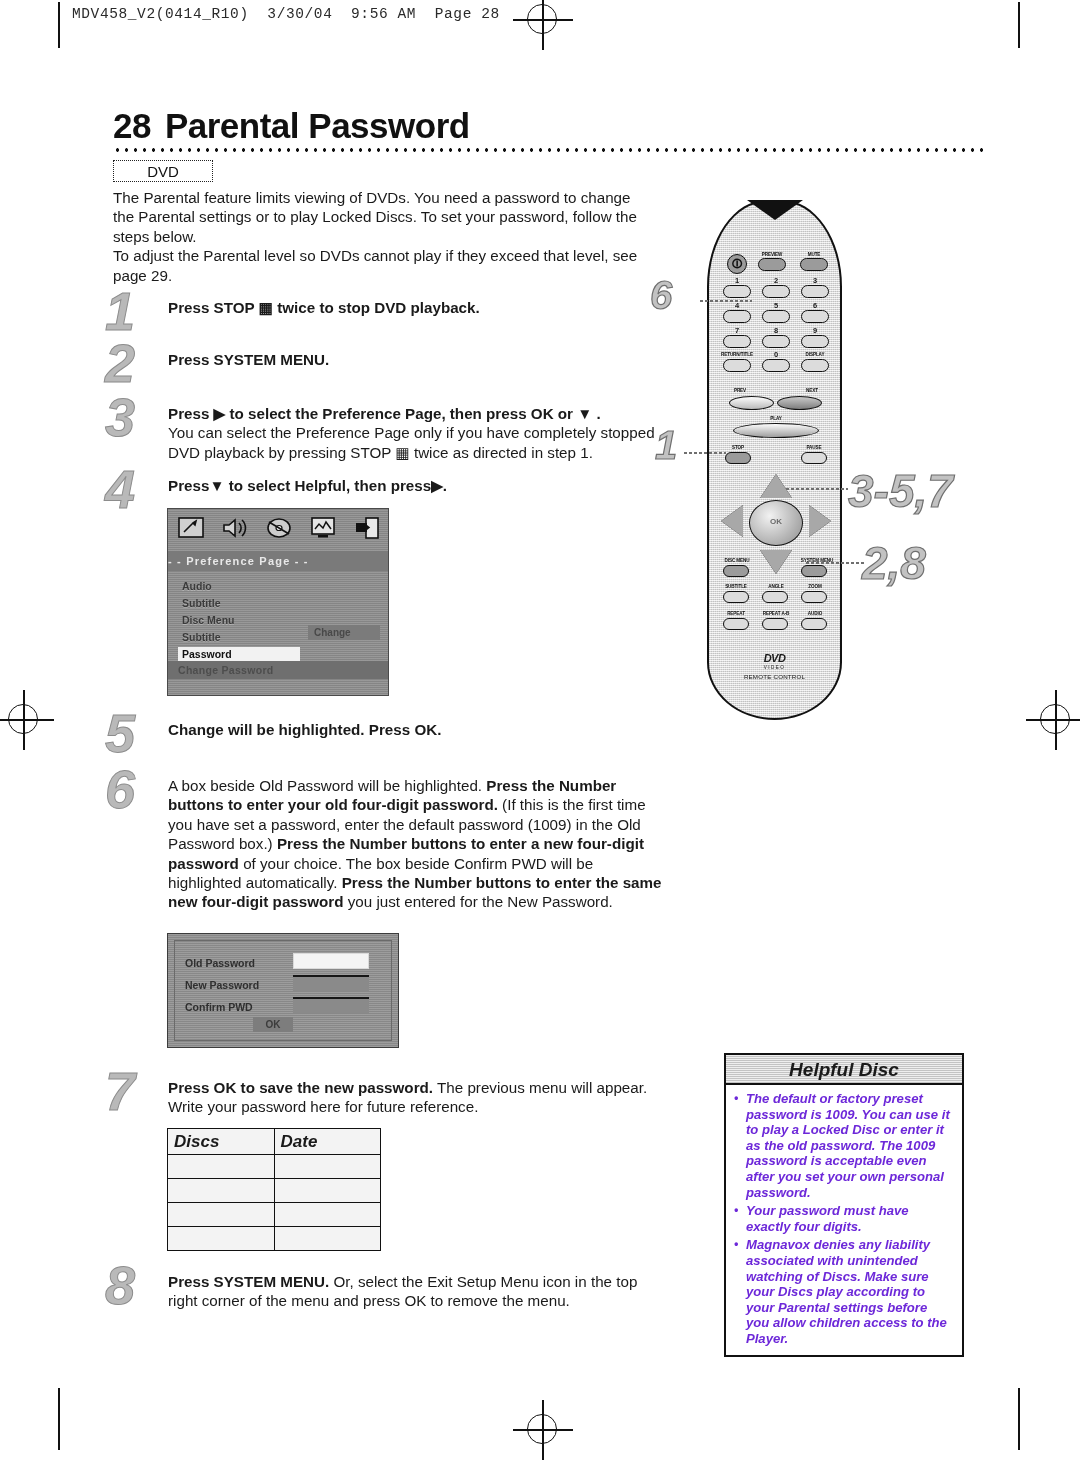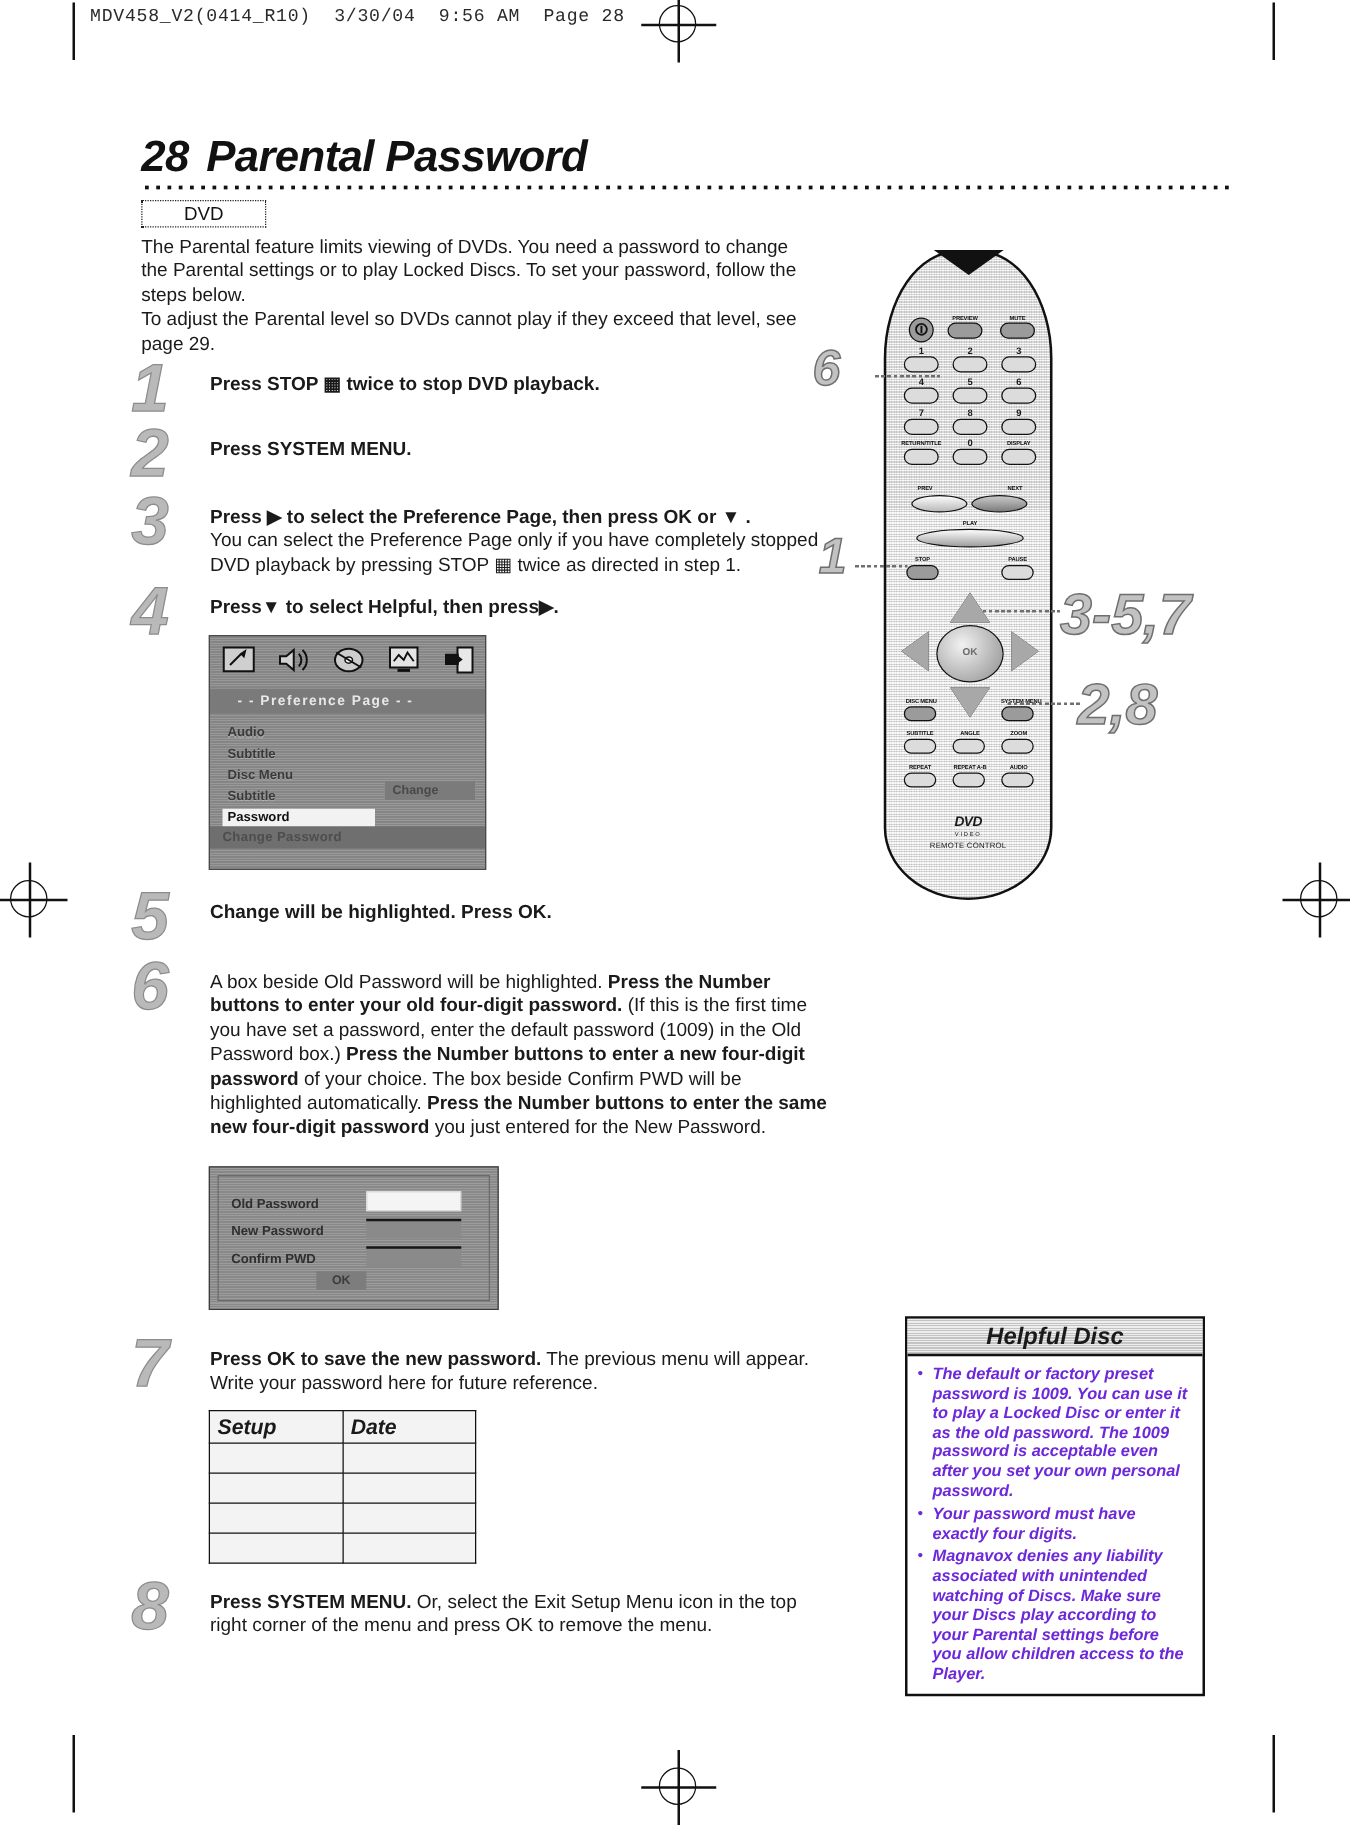--- a/index.html
+++ b/index.html
@@ -27,21 +27,21 @@
     font-family:"Liberation Mono", monospace;
     font-size:14.5px; letter-spacing:.6px; color:#2a2a2a;
     white-space:pre;
   }
 
   
   .page { position:absolute; left:0; top:0; width:1080px; height:1470px; }
 
   .title {
     position:absolute; left:113px; top:106px;
-    font-size:35px; font-weight:bold; font-style:italic;
+    font-size:35px; font-weight:bold; 
     letter-spacing:-0.5px; color:#111;
   }
   .title .num { margin-right:14px; }
 
   .dotrule {
     position:absolute; left:113px; top:147px; width:872px; height:6px;
     background-image:radial-gradient(circle, #111 1.6px, rgba(0,0,0,0) 1.9px);
     background-size:9px 6px; background-repeat:repeat-x;
   }
 
@@ -74,21 +74,21 @@
     position:absolute; left:167px; top:508px; width:222px; height:188px;
     background:#8c8c8c; border:1px solid #4a4a4a;
     background-image:
       repeating-linear-gradient(0deg, rgba(255,255,255,.11) 0 1px, rgba(0,0,0,.05) 1px 2px);
   }
   .osd-icons { position:absolute; left:8px; top:6px; width:206px; height:32px; display:flex; justify-content:space-between; }
   .osd-icons .ic { width:30px; height:26px; position:relative; }
   .osd-title {
     position:absolute; left:0; top:42px; width:100%; height:20px;
     background:#7a7a7a; color:#e8e8e8; font-size:11px; font-weight:bold;
-    letter-spacing:1.2px; line-height:20px; padding-left:22px;
+    letter-spacing:1.2px; line-height:20px; 
   }
   .osd-list { position:absolute; left:10px; top:70px; width:122px; }
   .osd-item {
     font-size:10.5px; font-weight:bold; color:#3a3a3a;
     line-height:11px; padding:2px 4px; margin-bottom:2px;
     text-shadow:0 1px 0 rgba(255,255,255,.25);
   }
   .osd-item.sel { background:#f2f2f2; color:#111; text-shadow:none; }
   .osd-change {
     position:absolute; left:140px; top:116px; width:72px; height:15px;
@@ -332,21 +332,21 @@
   </div>
 
   <div class="step" style="left:168px; top:1078px; width:500px;">
     <div class="stepnum">7</div>
     <p><b>Press OK to save the new password.</b> The previous menu will appear. Write your password here for future reference.</p>
   </div>
 
   <table class="codetable">
     <tbody>
         <tr>
-      <th>Setup</th>
+      <th>Discs</th>
       <th>Date</th>
     </tr>
     <tr>
           <td></td>
           <td></td>
         </tr>
     <tr>
           <td></td>
           <td></td>
         </tr>

